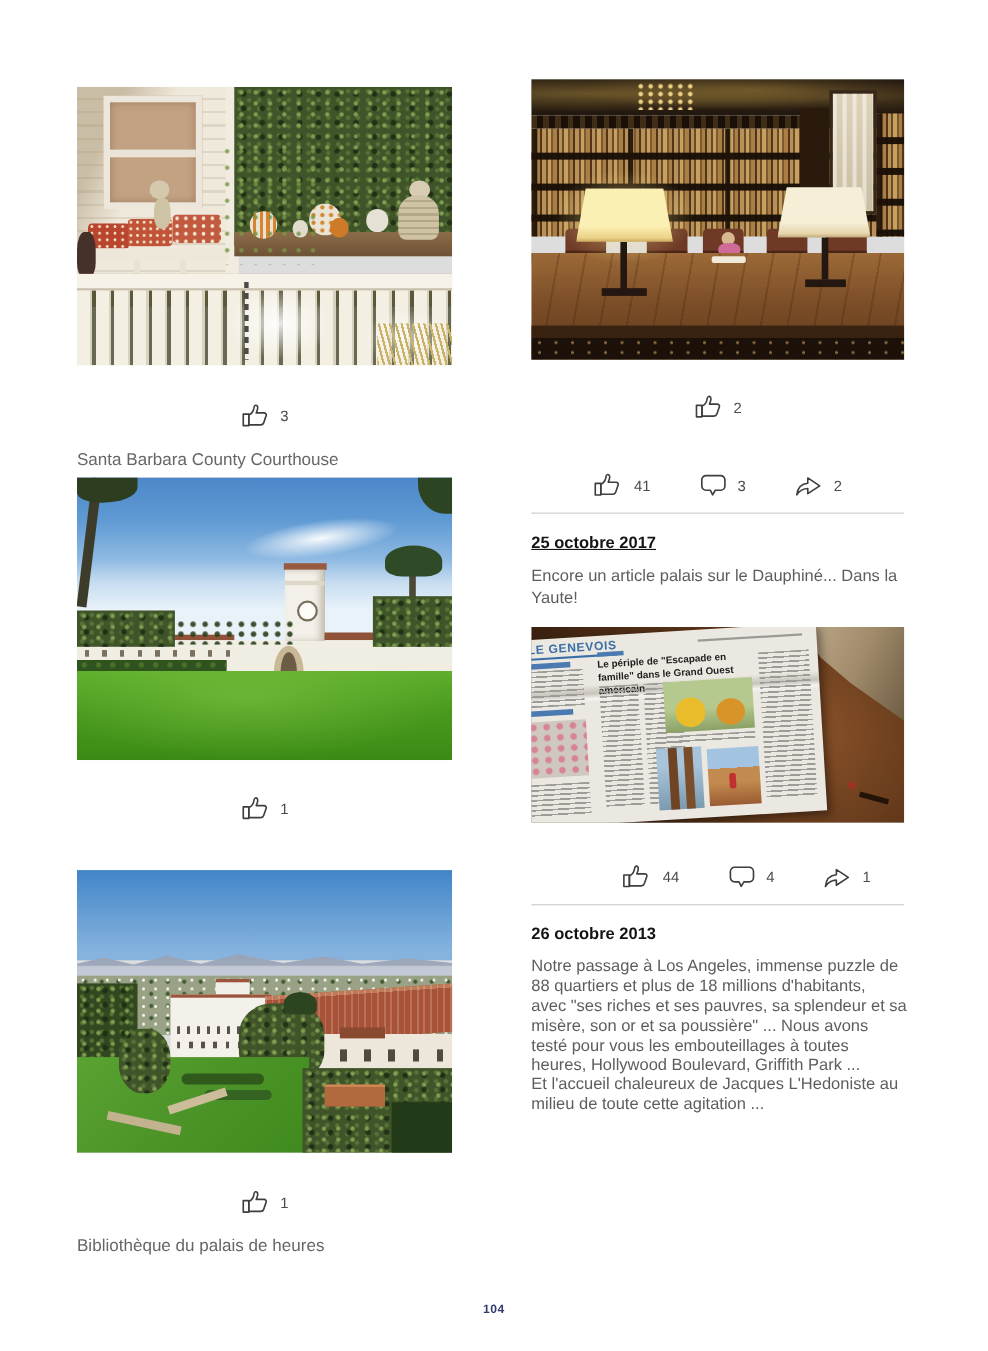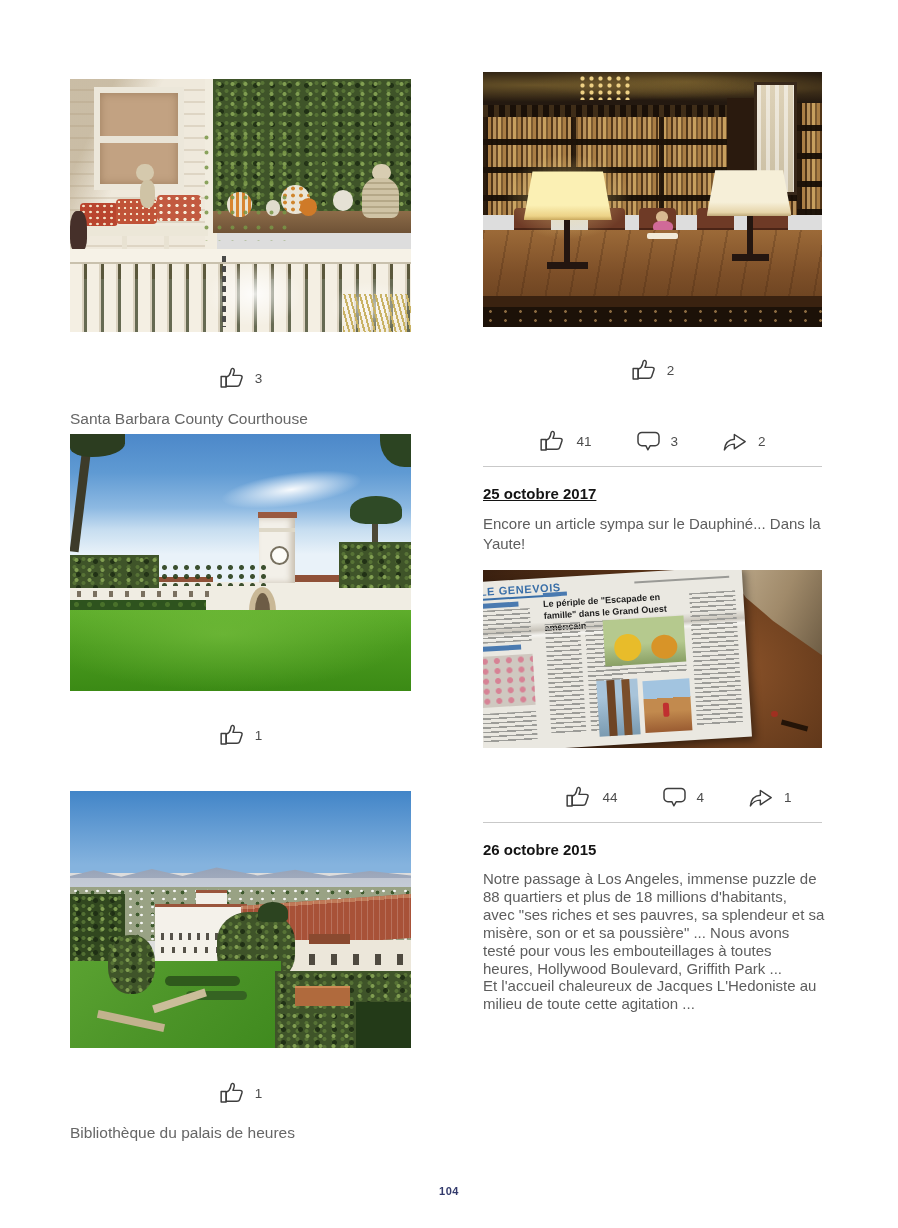--- a/index.html
+++ b/index.html
@@ -428,21 +428,21 @@
         </svg>
     </span>
     <span class="cnt">2</span>
   </span>
 </div>
 
 <div class="divider" style="left:483px;top:466px;width:339px;"></div>
 
 <div class="date" style="left:483px;top:485px;text-decoration:underline;">25 octobre 2017</div>
 
-<div class="body-text lh20" style="left:483px;top:514px;width:341px;">Encore un article sympa sur le Dauphiné... Dans la
+<div class="body-text lh20" style="left:483px;top:514px;width:341px;">Encore un article palais sur le Dauphiné... Dans la
 Yaute!</div>
 
 <figure style="left:483px;top:570px;width:339px;height:178px;">
   <div class="p5-table"></div>
   <div class="p5-bag"></div>
   <div class="p5-mark"></div>
   <div class="p5-reddot"></div>
   <div class="p5-paper">
     <div class="np-fold"></div>
     <div class="np-mast">LE GENEVOIS</div>
@@ -492,21 +492,21 @@
       <svg width="26" height="22" viewBox="0 0 24 20">
           <path d="M2.2 18.2 C2.8 12.2 6.2 8.8 11.4 8.4 L11.4 4 L21.4 10.6 L11.4 17.2 L11.4 12.9 C7.4 12.9 4.6 14.6 2.2 18.2 Z"></path>
         </svg>
     </span>
     <span class="cnt">1</span>
   </span>
 </div>
 
 <div class="divider" style="left:483px;top:822px;width:339px;"></div>
 
-<div class="date" style="left:483px;top:841px;">26 octobre 2015</div>
+<div class="date" style="left:483px;top:841px;">26 octobre 2013</div>
 
 <div class="body-text lh18" style="left:483px;top:870px;width:345px;">Notre passage à Los Angeles, immense puzzle de
 88 quartiers et plus de 18 millions d'habitants,
 avec "ses riches et ses pauvres, sa splendeur et sa
 misère, son or et sa poussière" ... Nous avons
 testé pour vous les embouteillages à toutes
 heures, Hollywood Boulevard, Griffith Park ...
 Et l'accueil chaleureux de Jacques L'Hedoniste au
 milieu de toute cette agitation ...</div>
 

